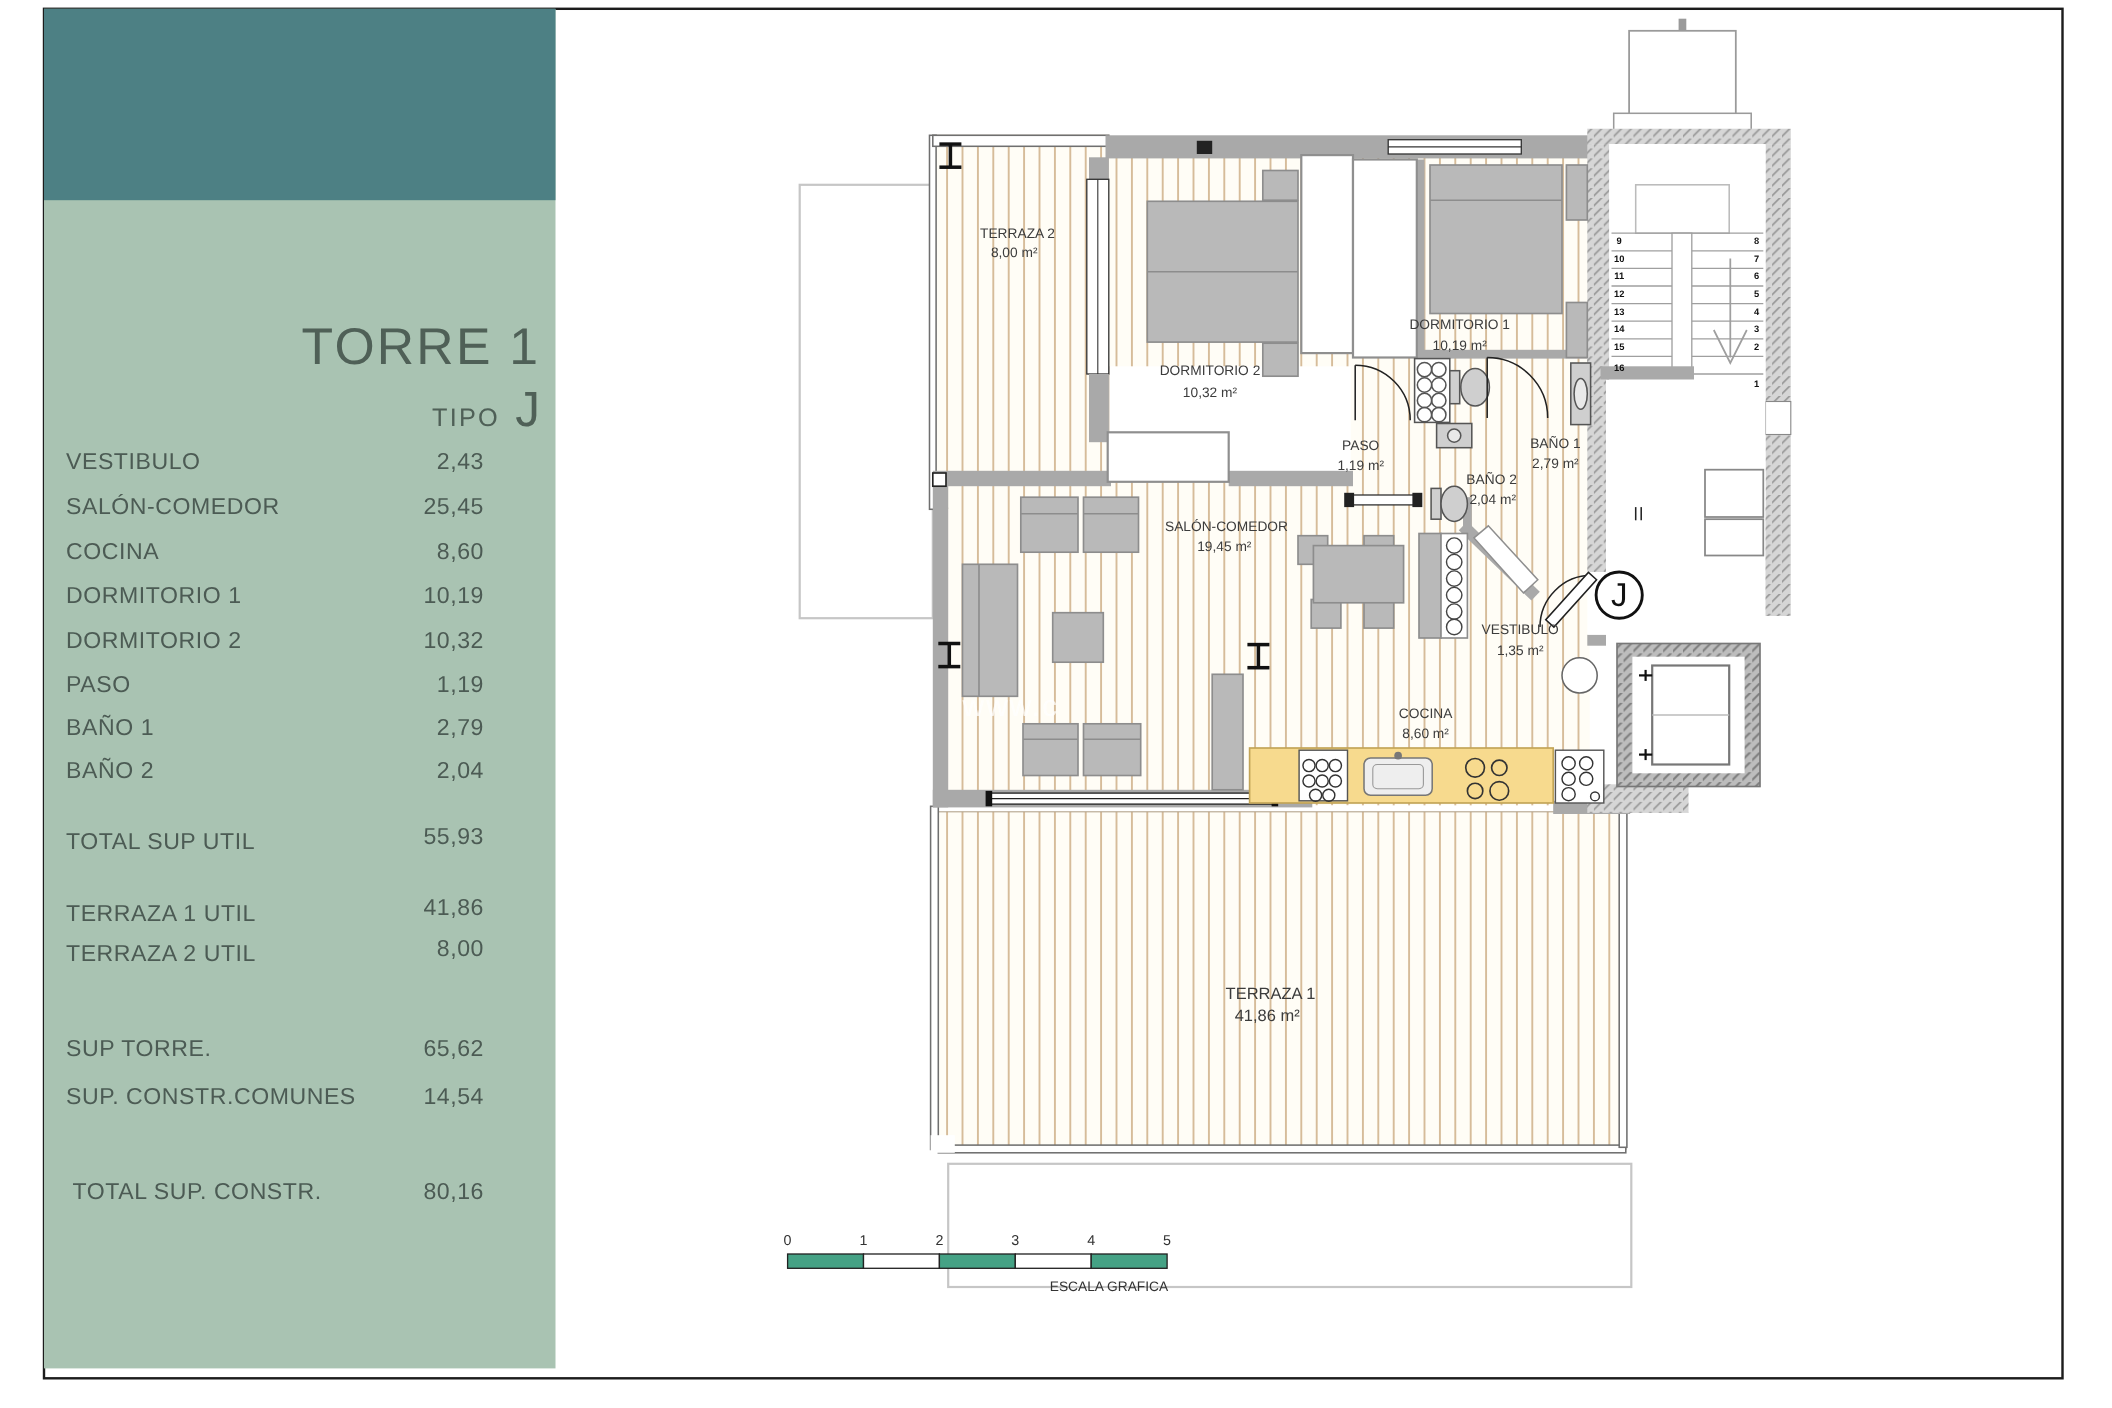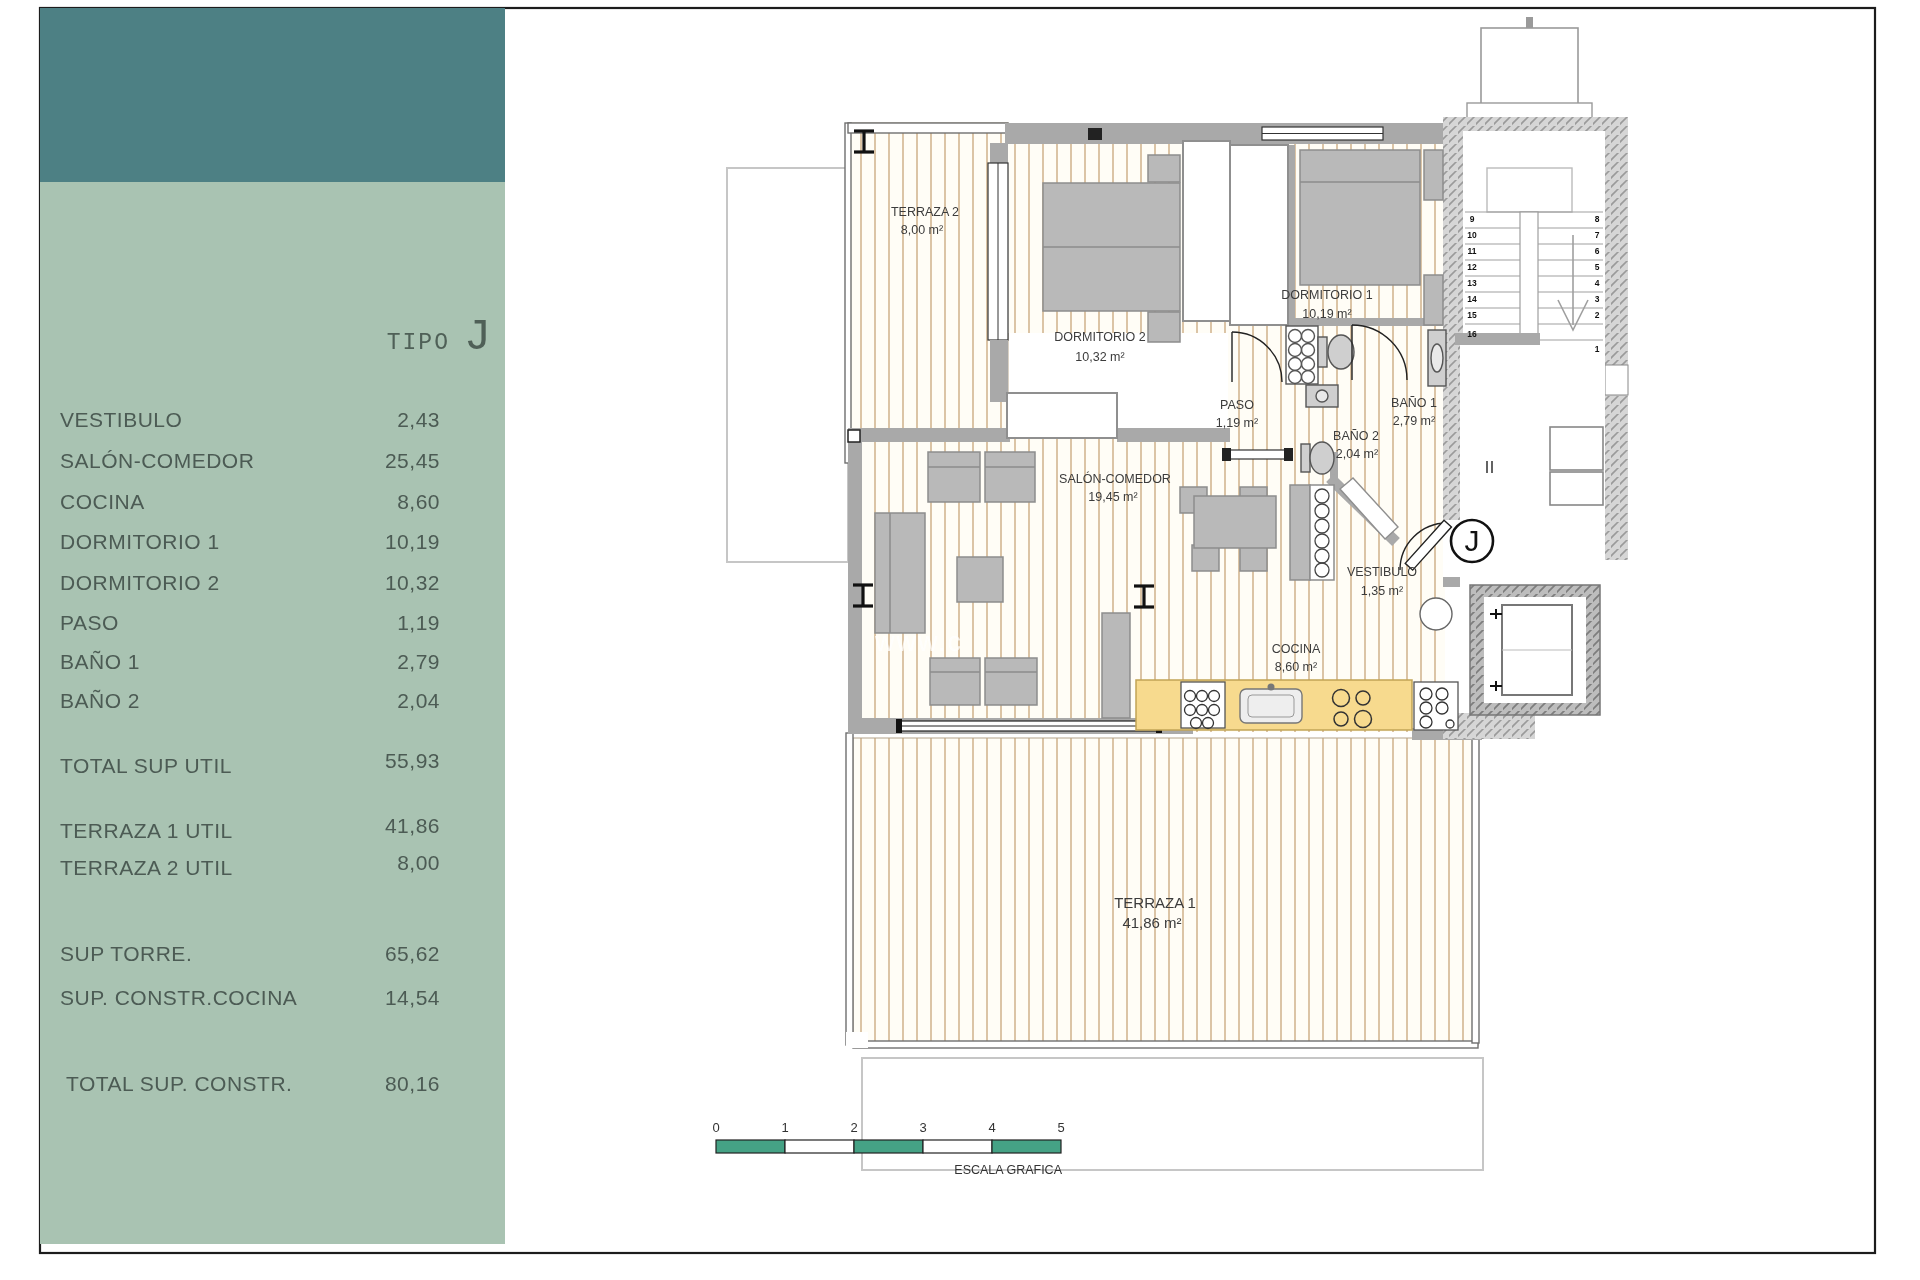--- a/index.html
+++ b/index.html
@@ -3,21 +3,21 @@
 <meta charset="utf-8">
 <style>
   html,body{margin:0;padding:0;background:#ffffff;}
   #stage{position:relative;width:1920px;height:1280px;background:#ffffff;overflow:hidden;
          font-family:"Liberation Sans", sans-serif;}
   
   #sidebar{position:absolute;left:40px;top:8px;width:465px;height:1236px;background:#a9c3b2;z-index:3;}
   #sidebar .hdr{position:absolute;left:0;top:0;width:100%;height:174px;background:#4d8084;}
   #titleblock{position:absolute;top:283px;right:14px;text-align:right;color:#4f6057;}
   #titleblock .t1{font-size:47px;letter-spacing:2px;line-height:1;}
-  #titleblock .t2{margin-top:21px;font-size:23px;letter-spacing:2px;font-family:Liberation Mono, monospace;}
+  #titleblock .t2{margin-top:8px;font-size:23px;letter-spacing:2px;}
   #titleblock .t2 .big{font-size:45px;letter-spacing:0;margin-left:14px;}
   .srow{position:absolute;left:20px;right:65px;display:flex;justify-content:space-between;
         color:#4c5b54;font-size:21px;letter-spacing:.5px;}
   
   #plansvg{position:absolute;left:0;top:0;z-index:1;}
   text{font-family:"Liberation Sans", sans-serif;}
 </style>
 </head>
 <body>
 
@@ -357,20 +357,21 @@
         <text x="1061" y="1132">5</text>
       </g>
       <text x="1062" y="1174" font-size="12.5" text-anchor="end" fill="#333">ESCALA GRAFICA</text>
     </g>
   </svg>
 
   <div id="sidebar">
     <div class="hdr"></div>
 
     <div id="titleblock">
+      <div class="t1">TORRE 1</div>
       <div class="t2">
         <span>TIPO</span><span class="big">J</span>
       </div>
     </div>
 
     <div class="srow" style="top:400px">
       <span>VESTIBULO</span>
         <span>2,43</span>
       </div>
     <div class="srow" style="top:441px">
@@ -413,21 +414,21 @@
     <div class="srow" style="top:848px">
       <span>TERRAZA 2 UTIL</span>
         <span style="position:relative;top:-5px">8,00</span>
       </div>
 
     <div class="srow" style="top:934px">
       <span>SUP TORRE.</span>
         <span>65,62</span>
       </div>
     <div class="srow" style="top:978px">
-      <span>SUP. CONSTR.COCINA</span>
+      <span>SUP. CONSTR.COMUNES</span>
         <span>14,54</span>
       </div>
     <div class="srow" style="top:1064px;left:26px">
       <span>TOTAL SUP. CONSTR.</span>
         <span>80,16</span>
       </div>
   </div>
 
 </div>
 

